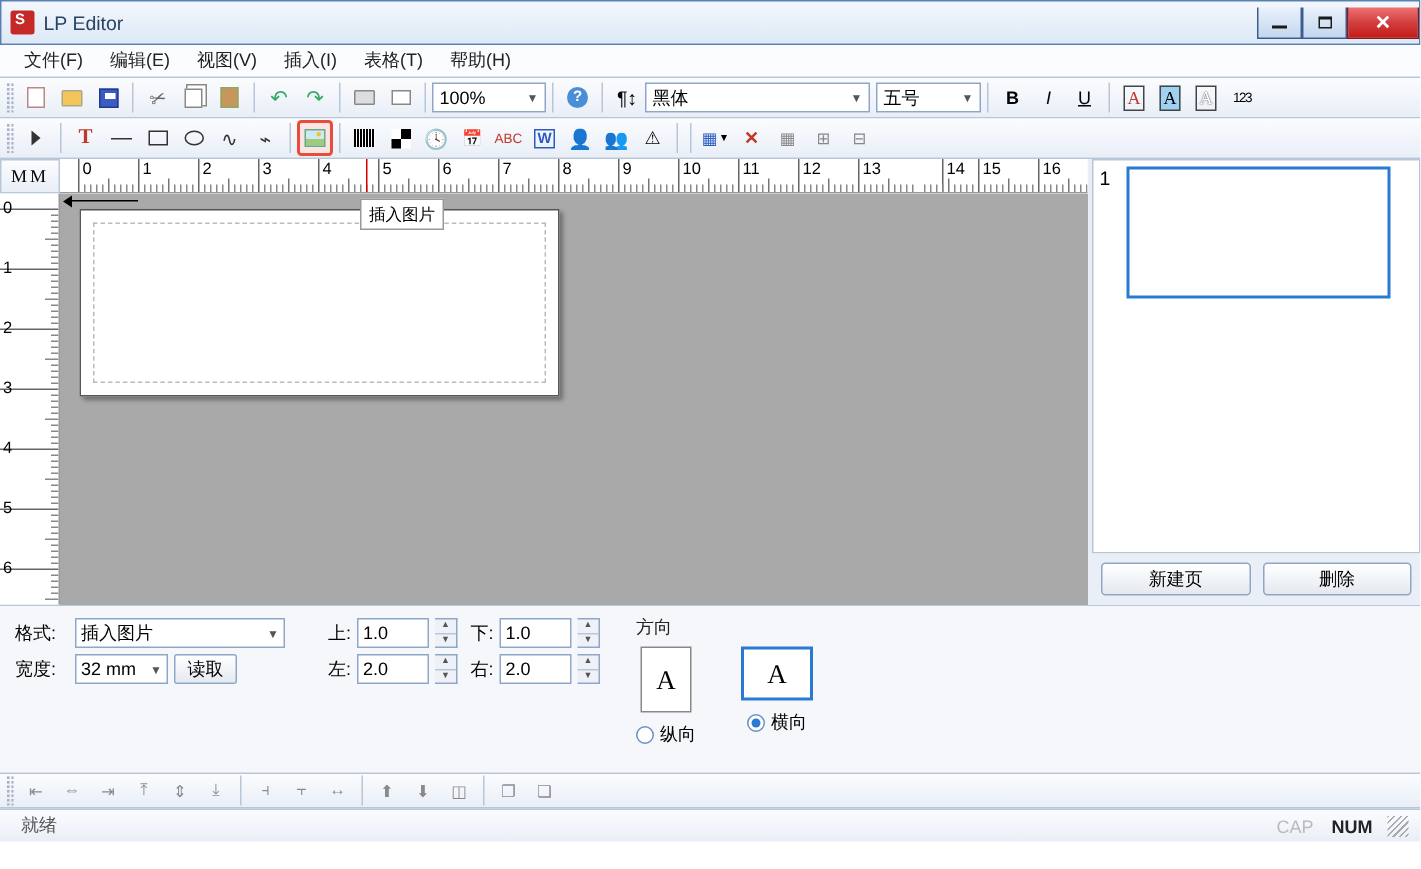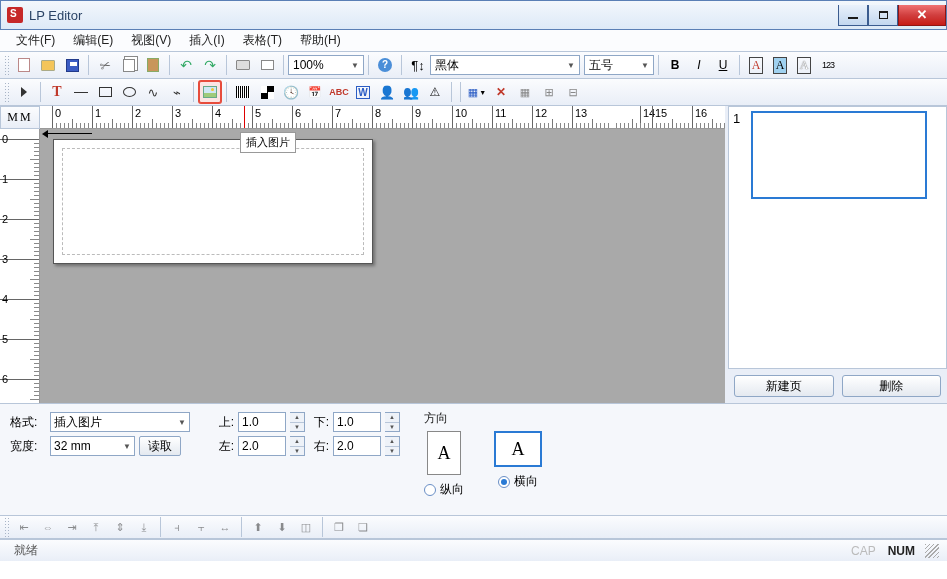--- a/index.html
+++ b/index.html
@@ -275,21 +275,21 @@
   <div class="tbtn">
       <span class="ico i-qr"></span>
     </div>
   <div class="tbtn">
       <span style="font-size:13px">🕓</span>
     </div>
   <div class="tbtn">
       <span style="font-size:11px">📅</span>
     </div>
   <div class="tbtn">
-      <span style="font-size:9px;color:#c0392b;font-weight:bold">ABC</span>
+      <span style="font-size:9px;color:#c0392b;font-weight:normal">ABC</span>
     </div>
   <div class="tbtn">
       <span style="font-size:10px;color:#2a5cc4;font-weight:bold;border:1px solid #2a5cc4;padding:0 1px">W</span>
     </div>
   <div class="tbtn">
       <span style="font-size:13px">👤</span>
     </div>
   <div class="tbtn">
       <span style="font-size:13px">👥</span>
     </div>
@@ -566,21 +566,21 @@
         </div>
         <div class="hminor" style="left: 536px;"></div>
         <div class="hminor" style="left: 540px;"></div>
         <div class="hminor" style="left: 544px;"></div>
         <div class="hminor" style="left: 548px;"></div>
         <div class="hmid" style="left: 552px;"></div>
         <div class="hminor" style="left: 556px;"></div>
         <div class="hminor" style="left: 560px;"></div>
         <div class="hminor" style="left: 564px;"></div>
         <div class="hminor" style="left: 568px;"></div>
-        <div class="htick" style="left: 600px;">
+        <div class="htick" style="left: 588px;">
           <span>14</span>
         </div>
         <div class="hminor" style="left: 576px;"></div>
         <div class="hminor" style="left: 580px;"></div>
         <div class="hminor" style="left: 584px;"></div>
         <div class="hminor" style="left: 588px;"></div>
         <div class="hmid" style="left: 592px;"></div>
         <div class="hminor" style="left: 596px;"></div>
         <div class="hminor" style="left: 600px;"></div>
         <div class="hminor" style="left: 604px;"></div>
@@ -637,21 +637,21 @@
   <div class="propgroup">
     <div class="field-row">
       <label>格式:</label>
       <div class="sel" style="width:140px">
           <span>插入图片</span>
           <span class="dd">▼</span>
         </div>
     </div>
     <div class="field-row">
       <label>宽度:</label>
-      <div class="sel" style="width:85px">
+      <div class="sel" style="width:62px">
           <span>32 mm</span>
           <span class="dd">▼</span>
         </div>
       <button class="btn-small">读取</button>
     </div>
   </div>
 
   <div class="propgroup">
     <div class="field-row">
       <label class="lbl2">上:</label>

